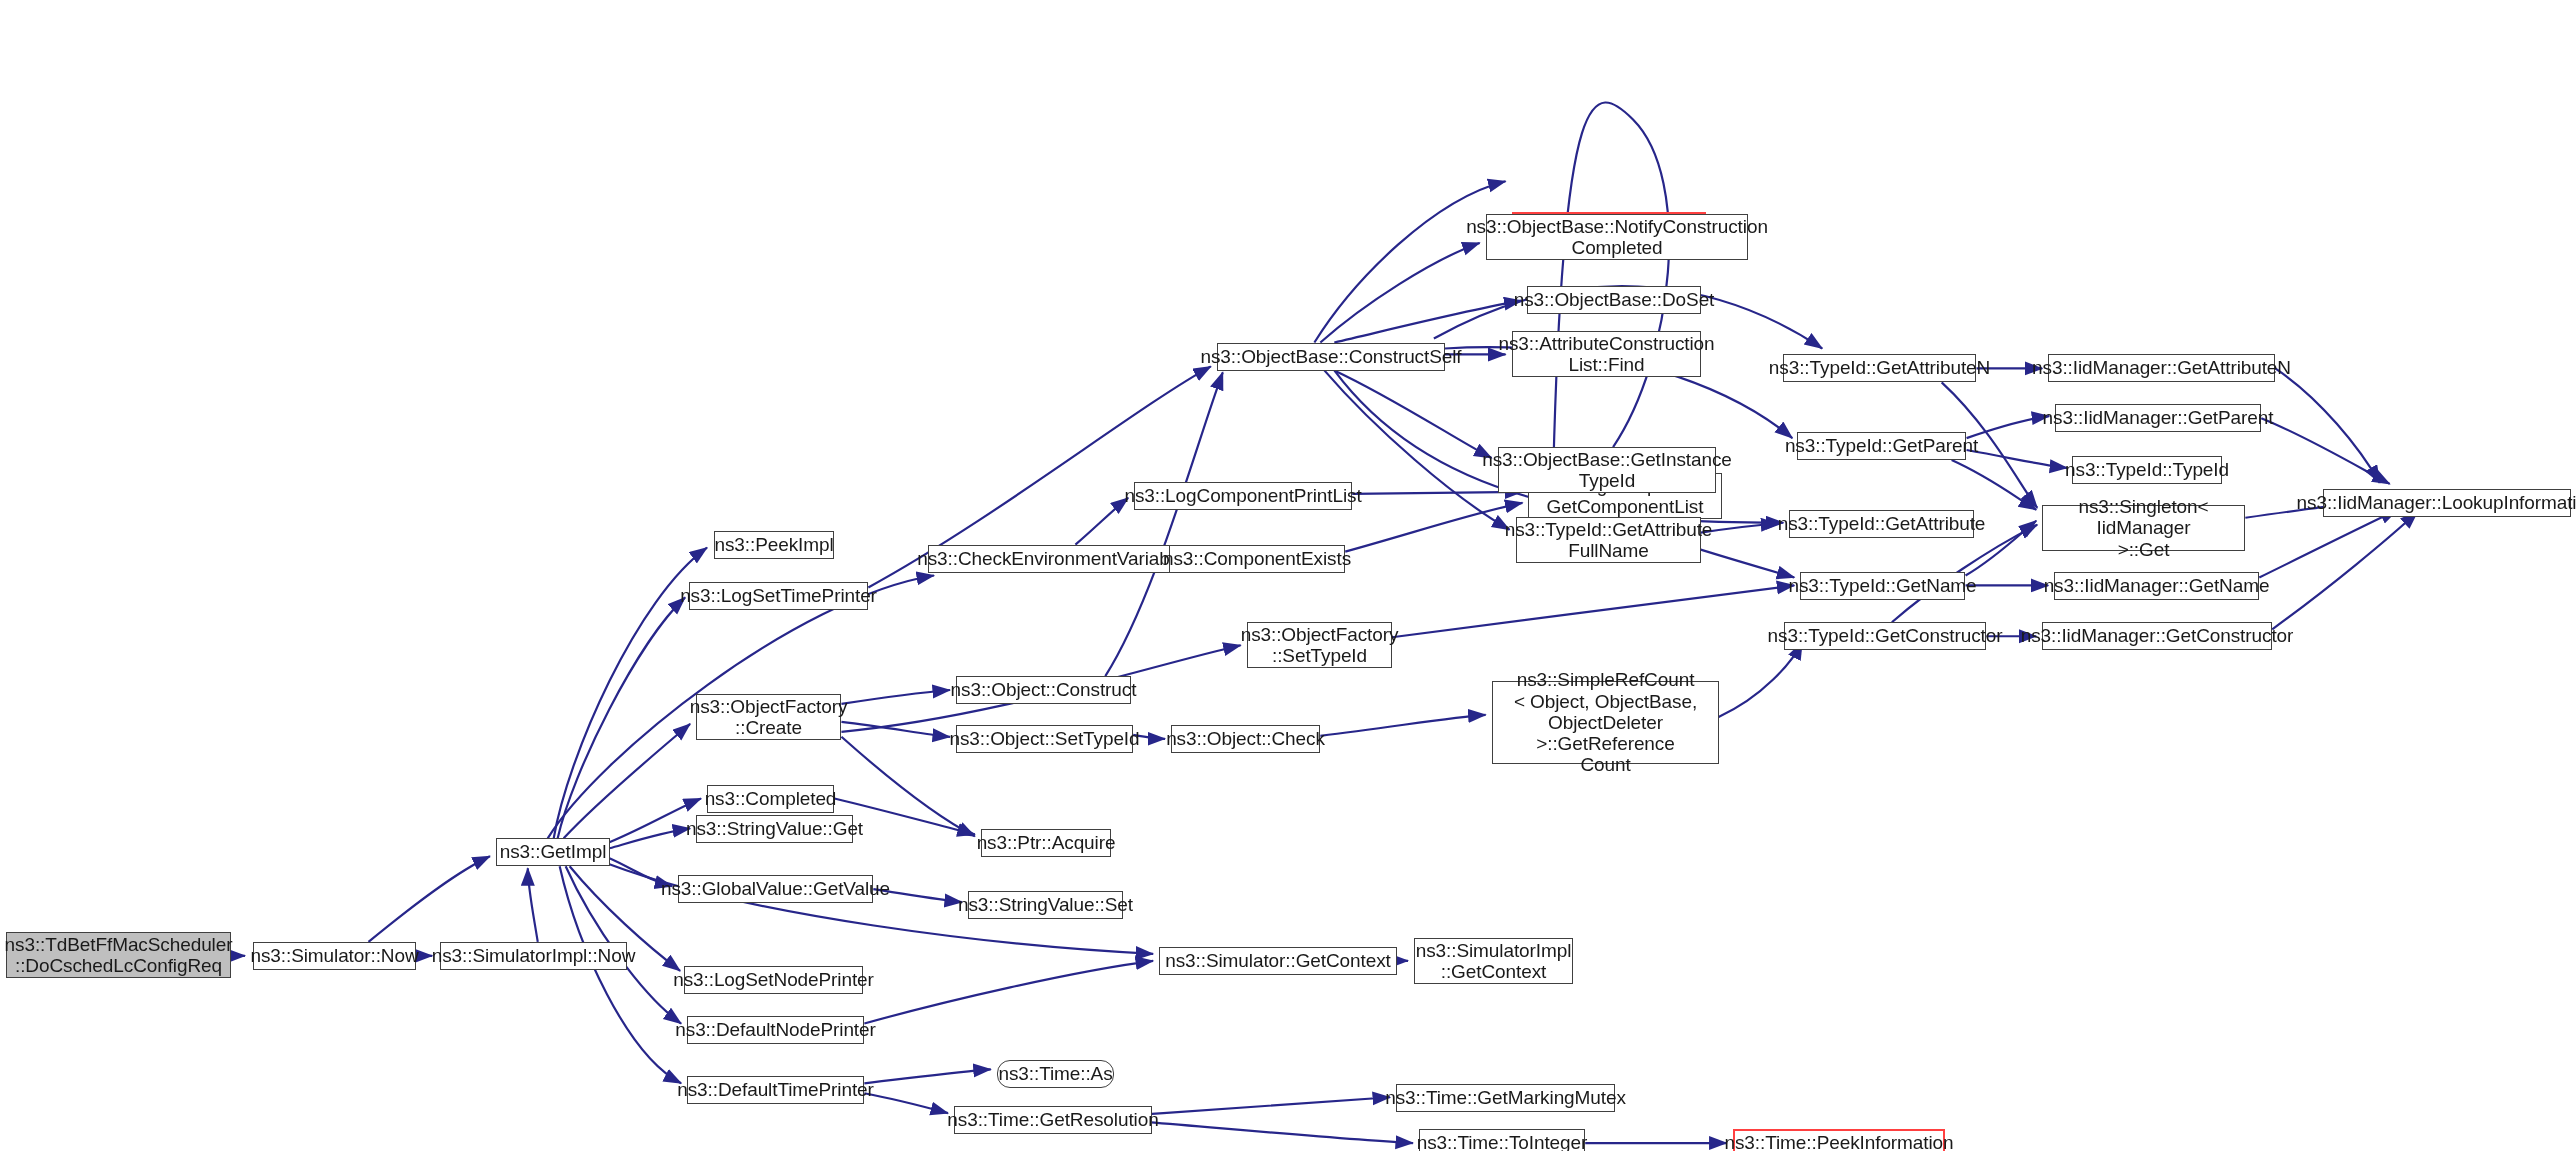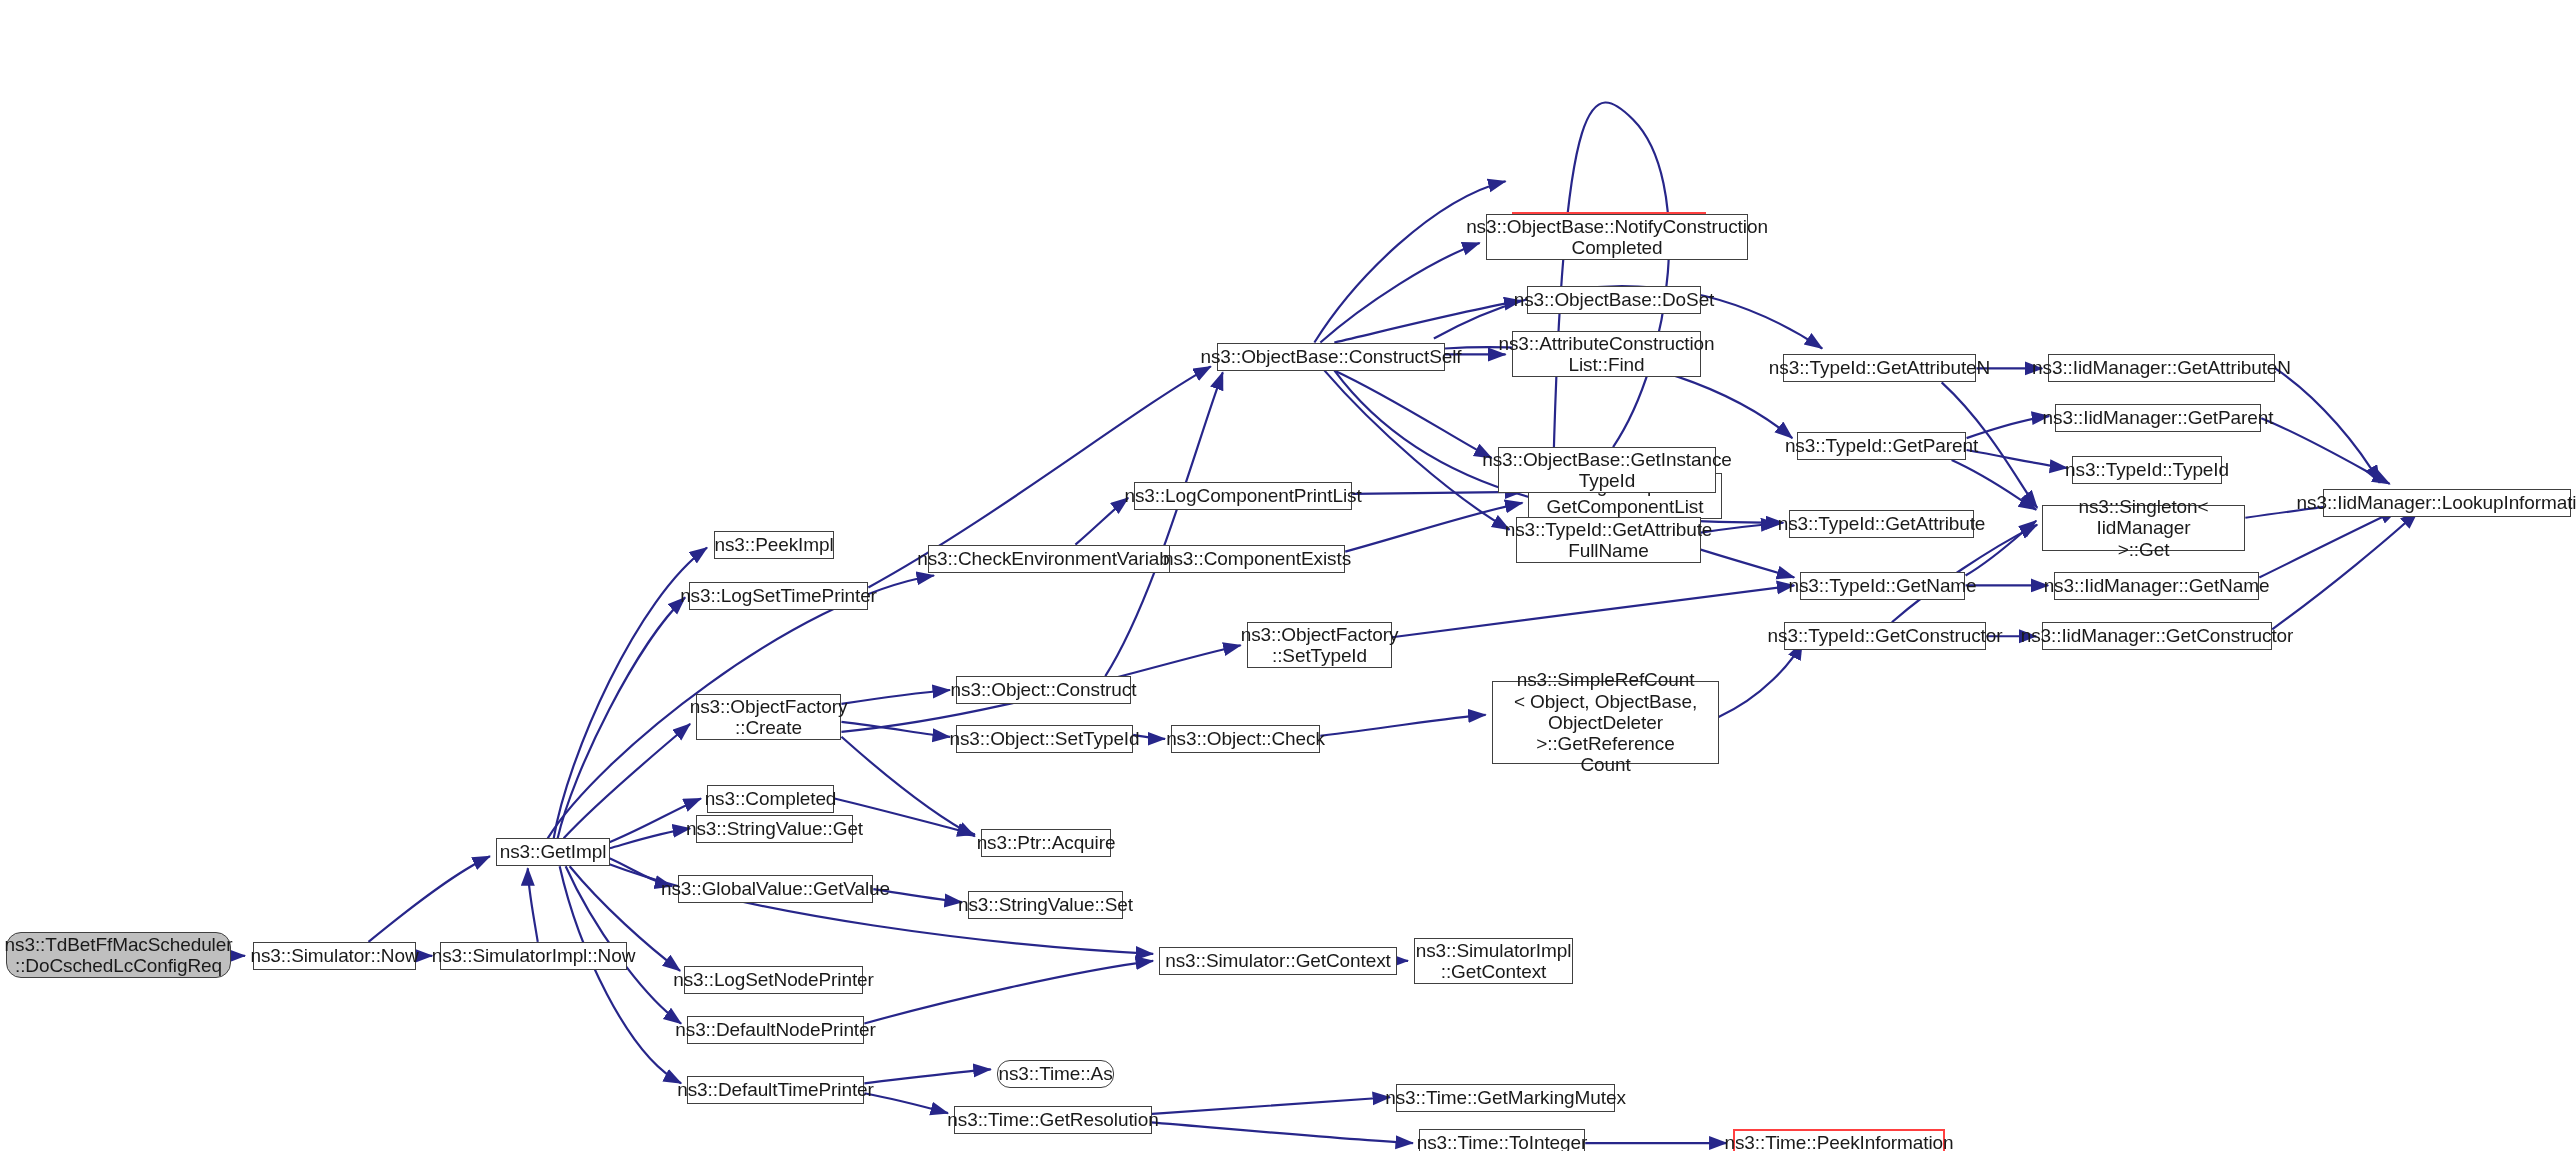--- a/index.html
+++ b/index.html
@@ -37,21 +37,20 @@
     justify-content: center;
     text-align: center;
     padding: 1px 5px;
     white-space: pre-line;
     letter-spacing: -0.1px;
     z-index: 5;
   }
   .node.root {
     background: #bfbfbf;
     border-color: #404040;
-    border-radius: 15px;
   }
   .node.hl {
     border: 2px solid #ff4040;
   }
 </style>
 </head>
 <body>
 
 <div id="canvas">
   <svg id="edges" viewBox="0 0 2587 1156">

